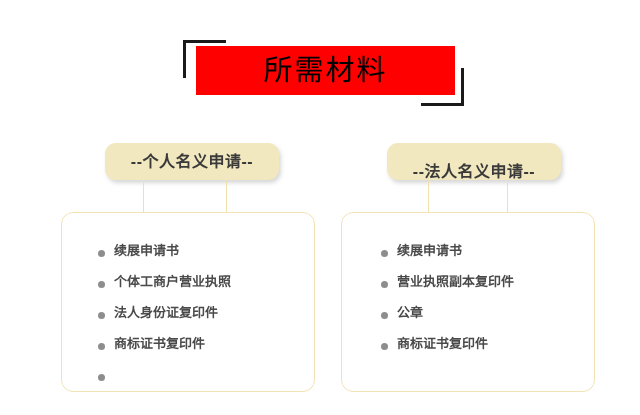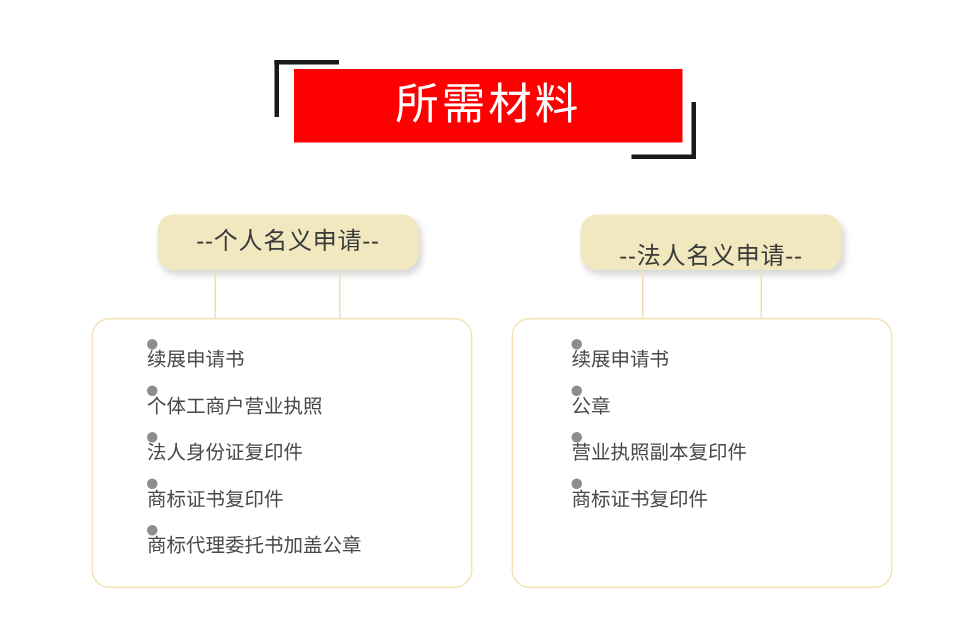--- a/index.html
+++ b/index.html
@@ -33,21 +33,21 @@
     left: 196px;
     top: 46px;
     width: 259px;
     height: 49px;
     background: #ff0000;
     display: flex;
     align-items: center;
     justify-content: center;
   }
   .title-text {
-    color: #ffffff;
+    color: #000000;
     font-size: 29px;
     letter-spacing: 2px;
     line-height: 1;
     white-space: nowrap;
     font-weight: 400;
   }
   
   .bracket {
     position: absolute;
   }
@@ -68,20 +68,21 @@
     border-bottom: 3px solid #1a1a1a;
   }
 
   
   .columns {
     position: absolute;
     left: 0;
     top: 138px;
     width: 532px;
     height: 262px;
+    font-weight: bold;
   }
   .column {
     position: absolute;
     top: 0;
     width: 256px;
     height: 262px;
   }
   .column-left  { left: 61px; }
   .column-right { left: 341px; }
 
@@ -135,24 +136,23 @@
     box-sizing: border-box;
   }
 
   .item-list {
     margin: 0;
     padding: 13px 0 0 0;
     list-style: none;
   }
   .list-item {
     display: flex;
-    align-items: flex-start;
+    align-items: flex-end;
     height: 31px;
     padding-left: 36px;
-    flex-direction: column;
   }
   .column-right .list-item {
     padding-left: 39px;
   }
   .bullet {
     width: 7px;
     height: 7px;
     border-radius: 50%;
     background: #8d8d8d;
     flex: 0 0 auto;
@@ -199,45 +199,44 @@
           <li class="list-item">
             <span class="bullet"></span>
             <span class="item-text">法人身份证复印件</span>
           </li>
           <li class="list-item">
             <span class="bullet"></span>
             <span class="item-text">商标证书复印件</span>
           </li>
           <li class="list-item">
             <span class="bullet"></span>
-            <span class="item-text">商标代理委托书加盖公章</span>
           </li>
         </ul>
       </div>
     </div>
 
     <div class="column column-right">
       <div class="col-header">
         <span class="col-header-text">--法人名义申请--</span>
       </div>
       <div class="connector connector-a"></div>
       <div class="connector connector-b"></div>
       <div class="col-body">
         <ul class="item-list">
           <li class="list-item">
             <span class="bullet"></span>
             <span class="item-text">续展申请书</span>
           </li>
           <li class="list-item">
             <span class="bullet"></span>
+            <span class="item-text">营业执照副本复印件</span>
+          </li>
+          <li class="list-item">
+            <span class="bullet"></span>
             <span class="item-text">公章</span>
-          </li>
-          <li class="list-item">
-            <span class="bullet"></span>
-            <span class="item-text">营业执照副本复印件</span>
           </li>
           <li class="list-item">
             <span class="bullet"></span>
             <span class="item-text">商标证书复印件</span>
           </li>
         </ul>
       </div>
     </div>
 
   </div>

